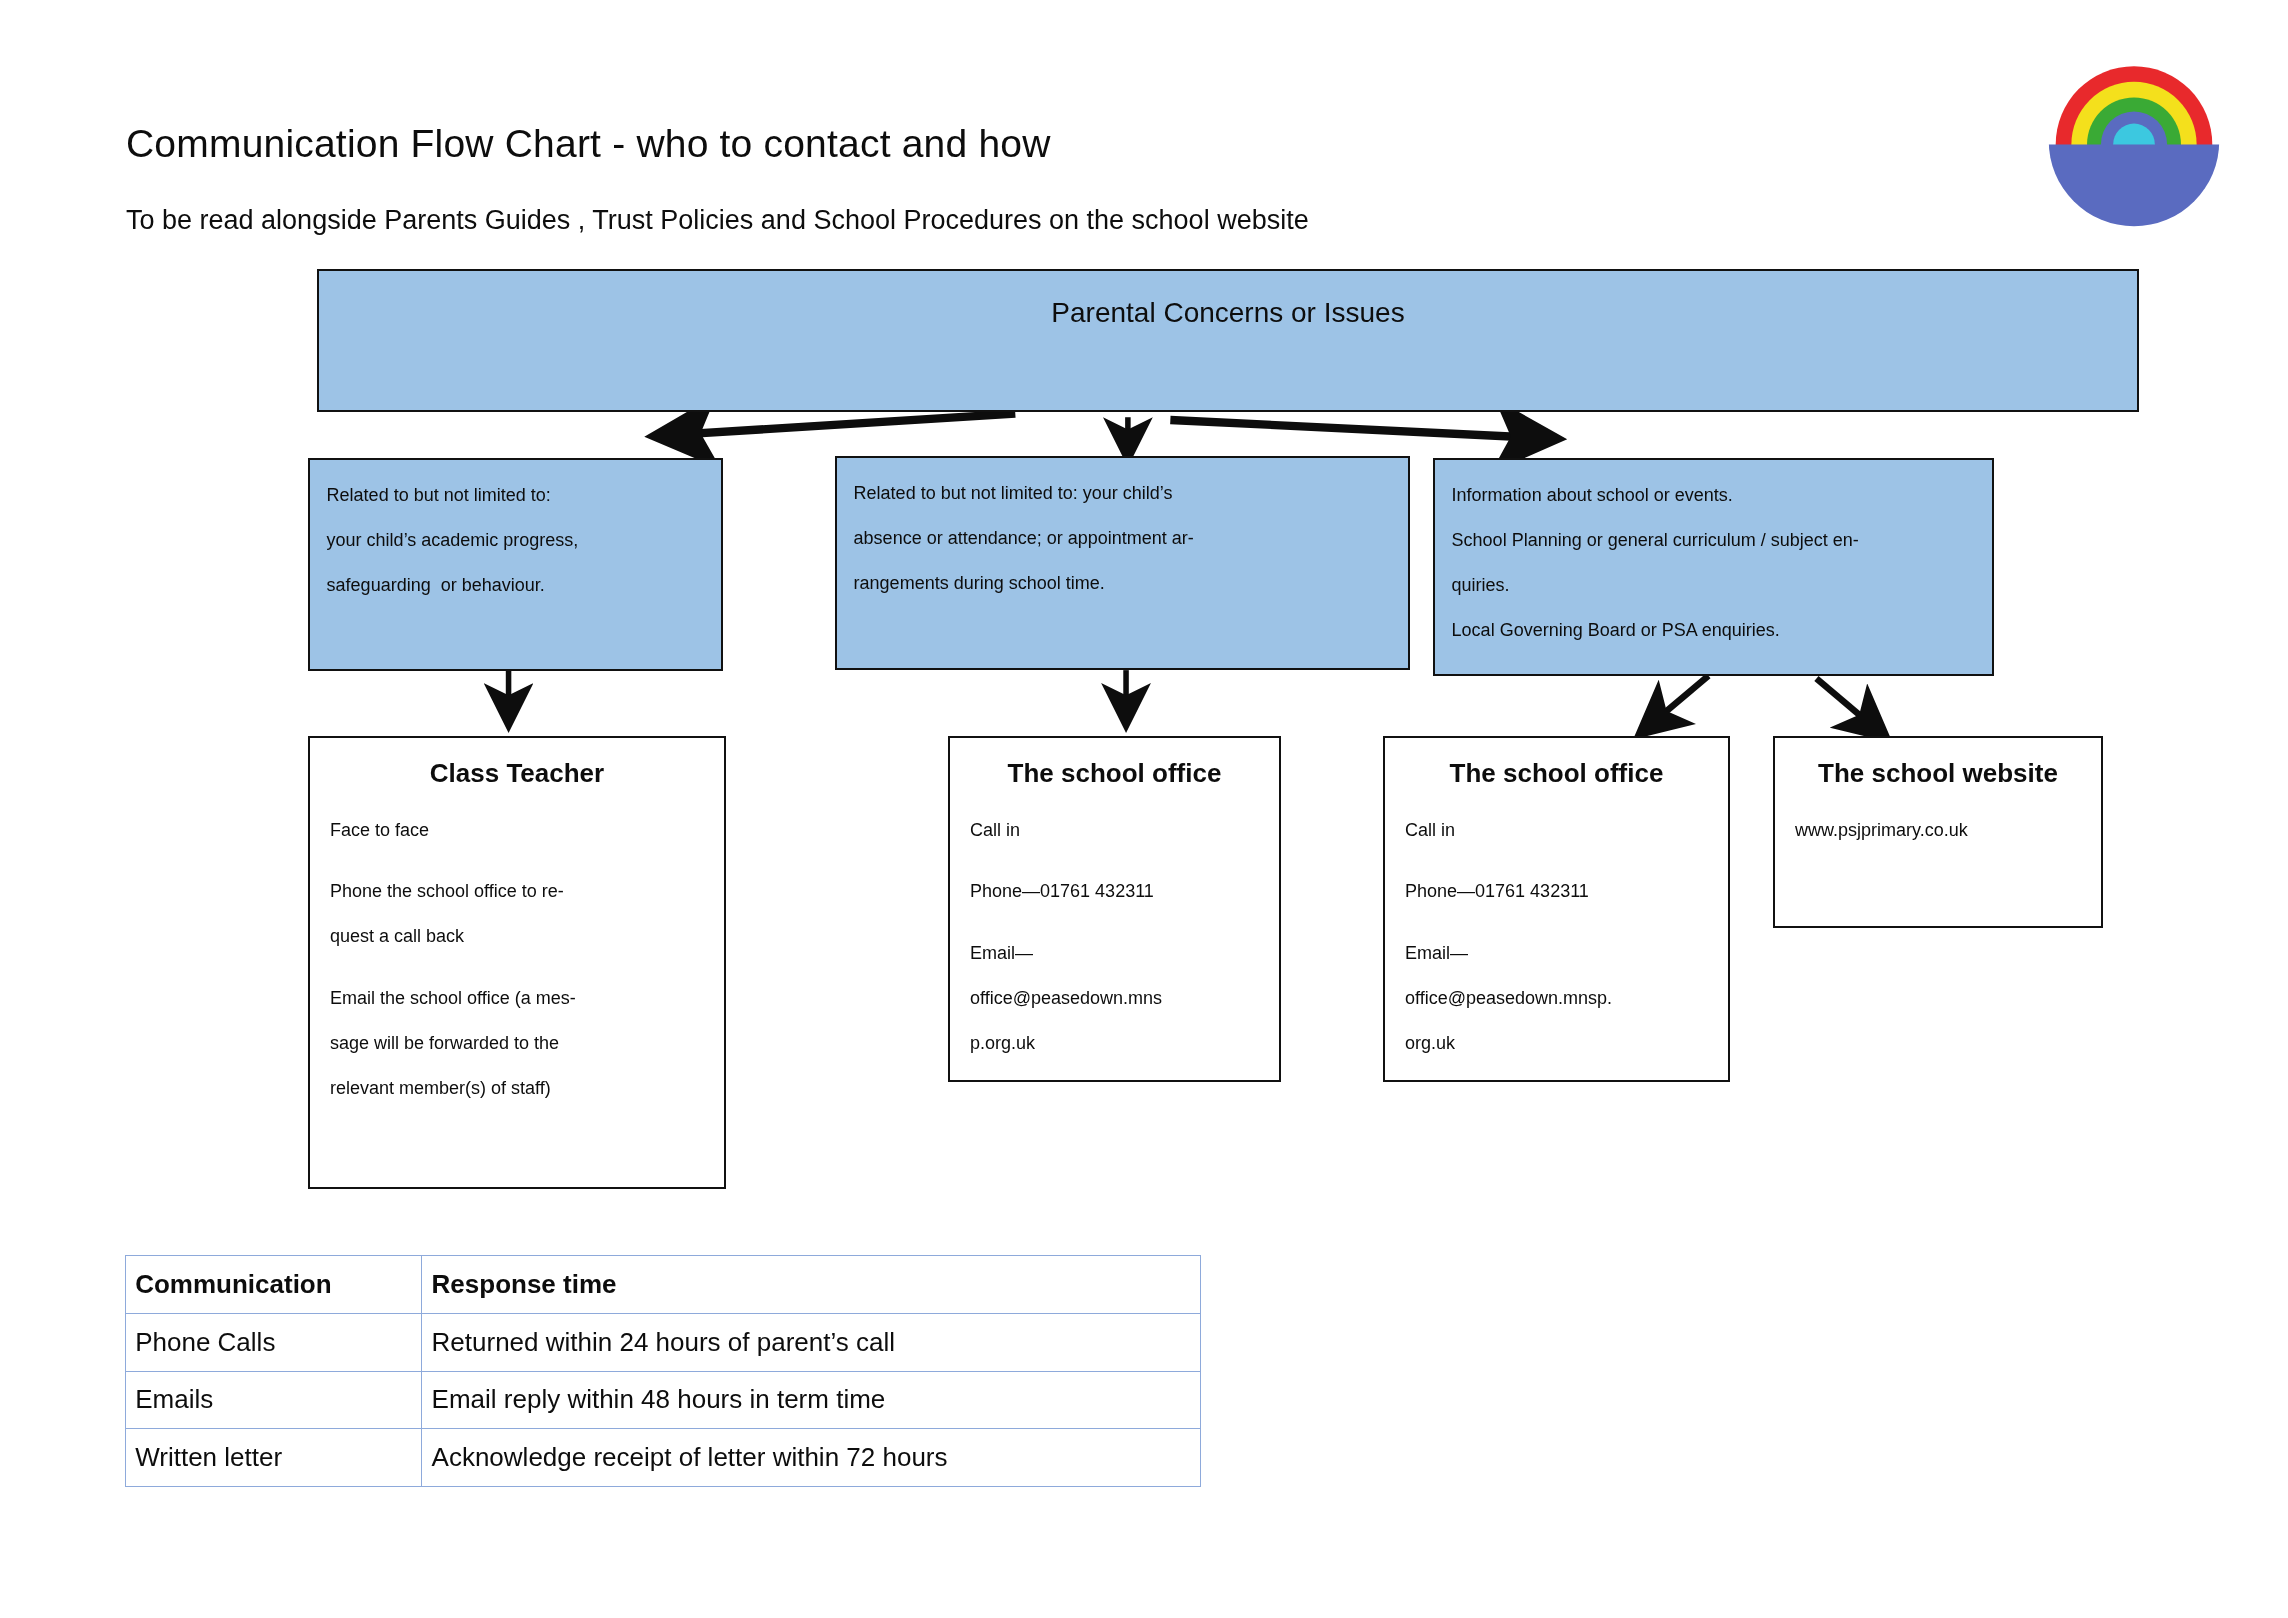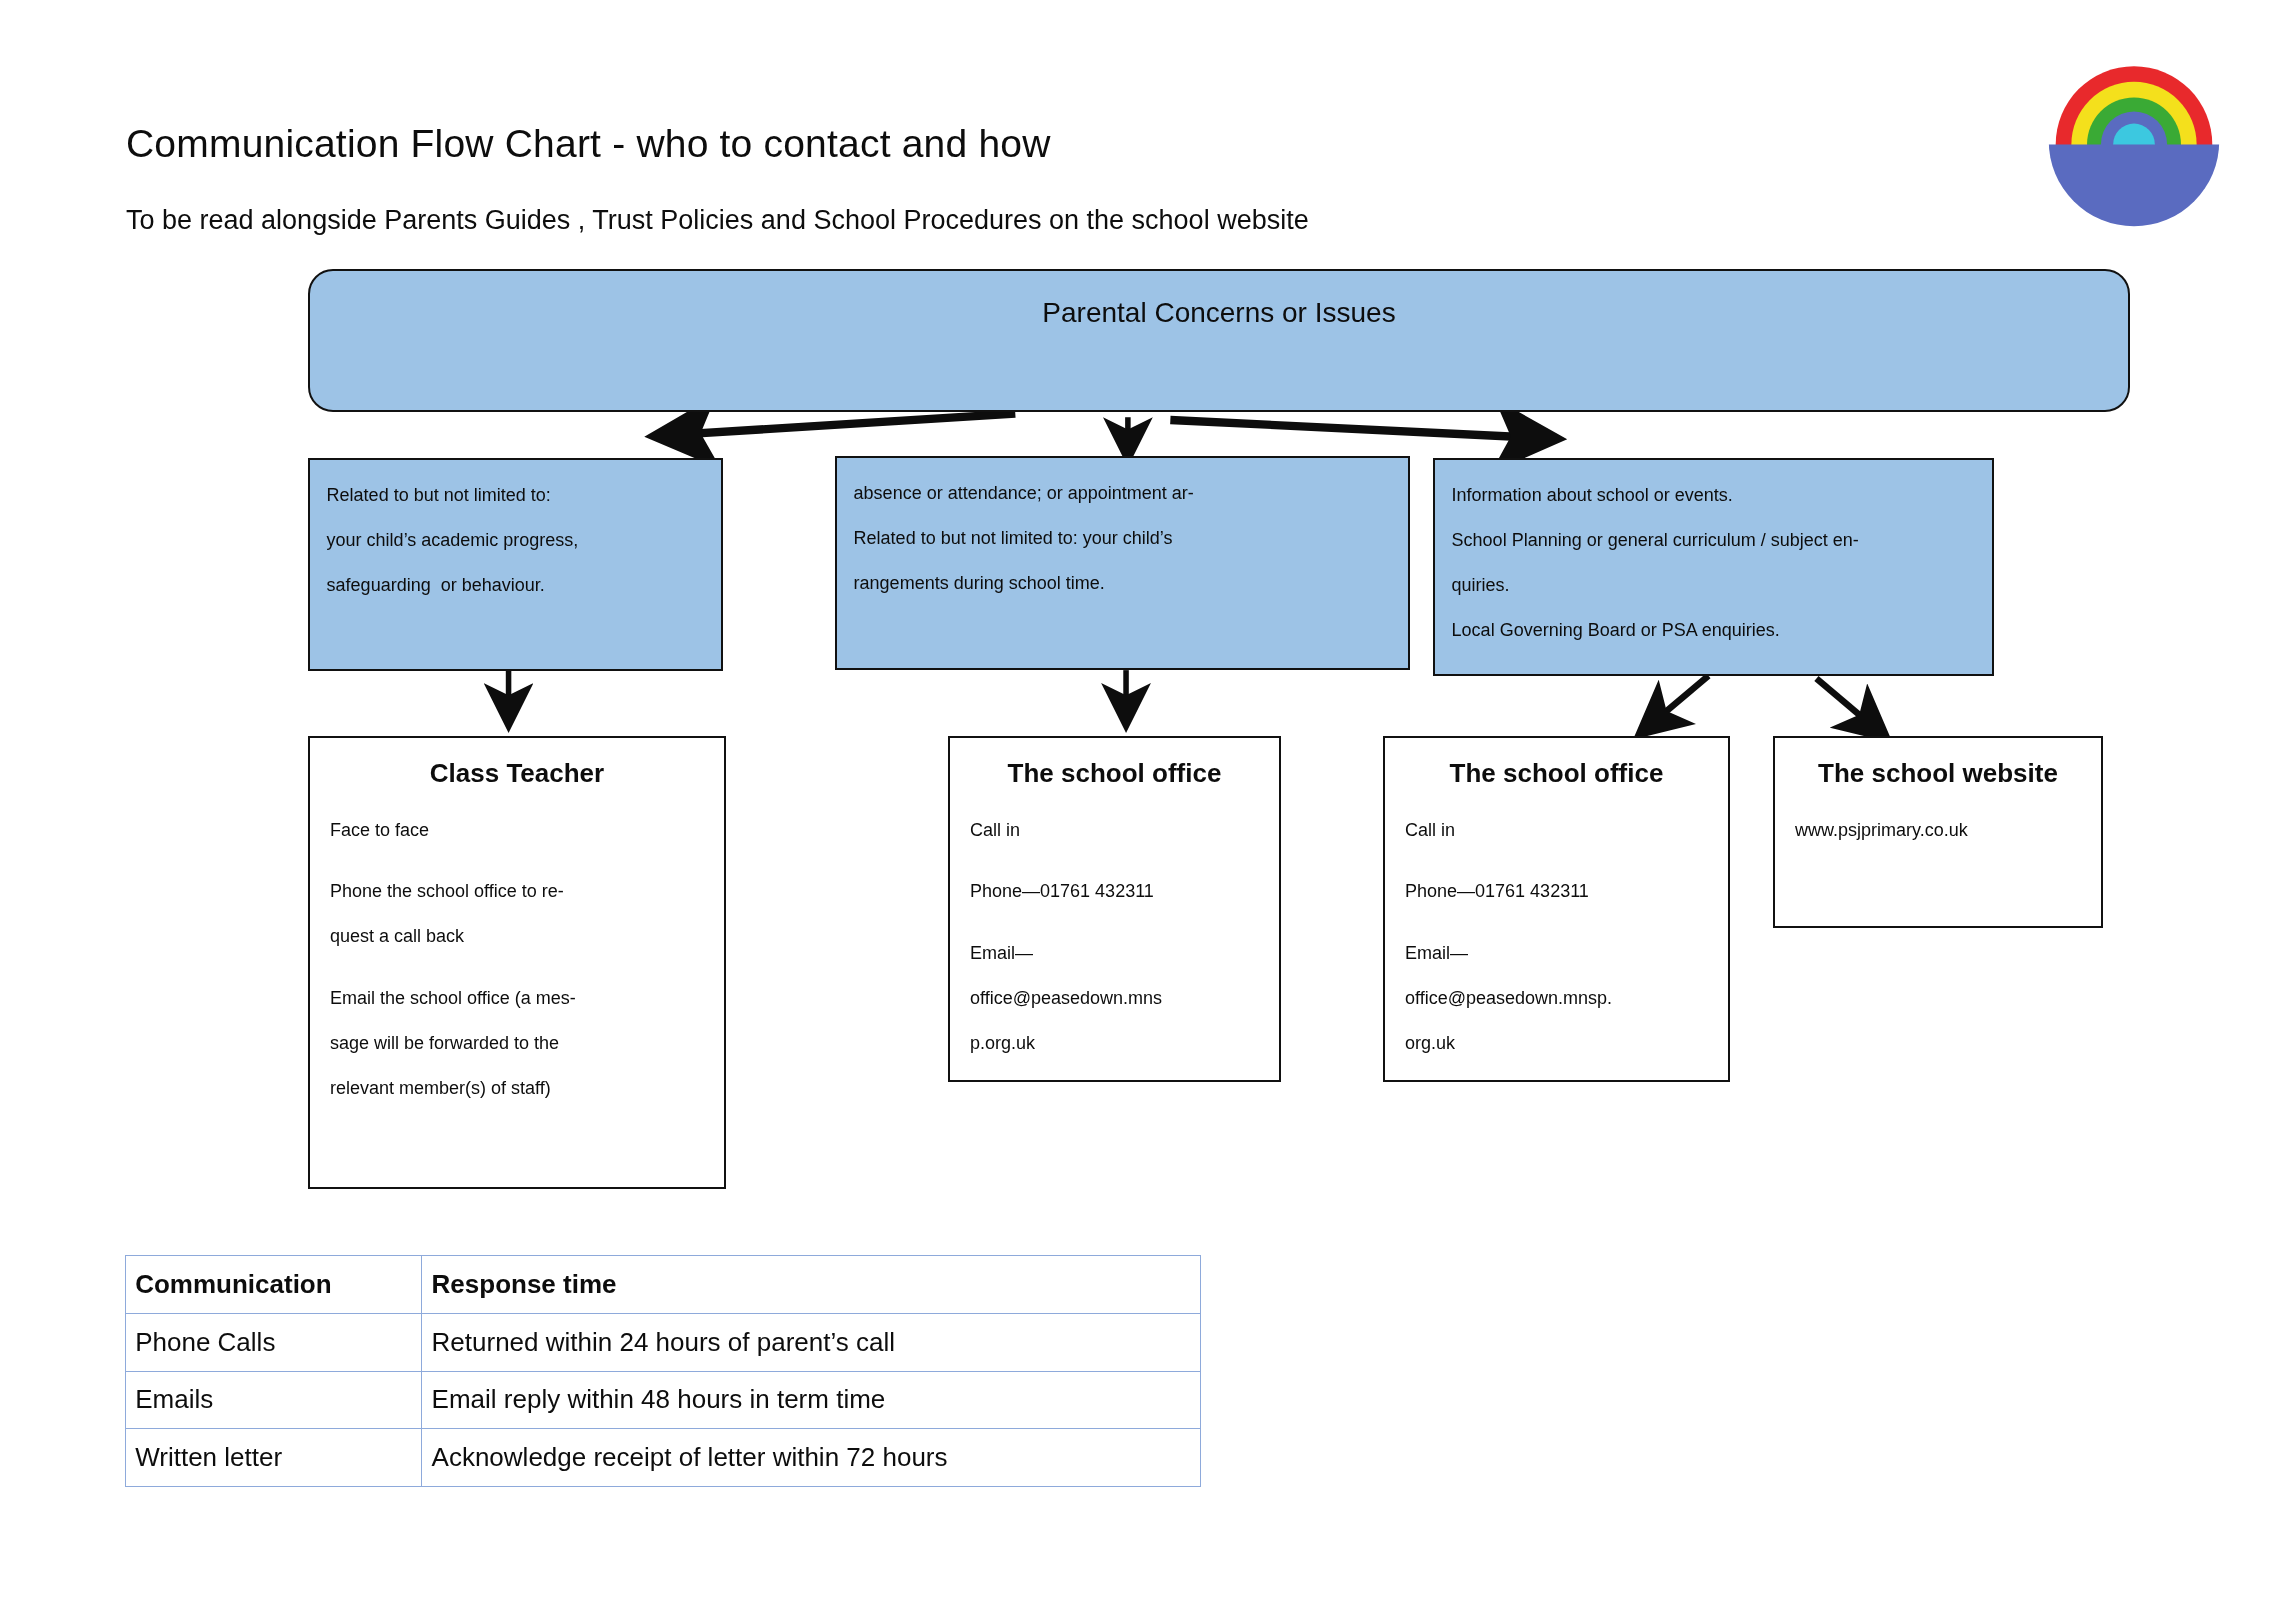--- a/index.html
+++ b/index.html
@@ -158,38 +158,38 @@
 
   <path d="M551,726 L551,782" stroke="#0d0d0d" stroke-width="6" fill="none" marker-end="url(#ah)"></path>
 
   <path d="M1220,726 L1220,782" stroke="#0d0d0d" stroke-width="6" fill="none" marker-end="url(#ah)"></path>
 
   <path d="M1851,732 L1780,792" stroke="#0d0d0d" stroke-width="7" fill="none" marker-end="url(#ah)"></path>
 
   <path d="M1968,735 L2040,796" stroke="#0d0d0d" stroke-width="7" fill="none" marker-end="url(#ah)"></path>
 </svg>
 
-<div class="box box-blue" style="left:308px; top:269px; width:1822px; height:143px;border-radius:25px;">
+<div class="box box-blue" style="left:317px; top:269px; width:1822px; height:143px;">
   <div class="box-inner" style="padding-top:22px;">
     <div class="box-center-title">Parental Concerns or Issues</div>
   </div>
 </div>
 
 <div class="box box-blue" style="left:308px; top:458px; width:415px; height:213px;">
   <div class="box-inner">
     <div class="box-line">Related to but not limited to:</div>
     <div class="box-line">your child’s academic progress,</div>
     <div class="box-line">safeguarding  or behaviour.</div>
   </div>
 </div>
 
 <div class="box box-blue" style="left:835px; top:456px; width:575px; height:214px;">
   <div class="box-inner">
+    <div class="box-line">Related to but not limited to: your child’s</div>
     <div class="box-line">absence or attendance; or appointment ar-</div>
-    <div class="box-line">Related to but not limited to: your child’s</div>
     <div class="box-line">rangements during school time.</div>
   </div>
 </div>
 
 <div class="box box-blue" style="left:1433px; top:458px; width:561px; height:218px;">
   <div class="box-inner">
     <div class="box-line">Information about school or events.</div>
     <div class="box-line">School Planning or general curriculum / subject en-</div>
     <div class="box-line">quiries.</div>
     <div class="box-line">Local Governing Board or PSA enquiries.</div>

